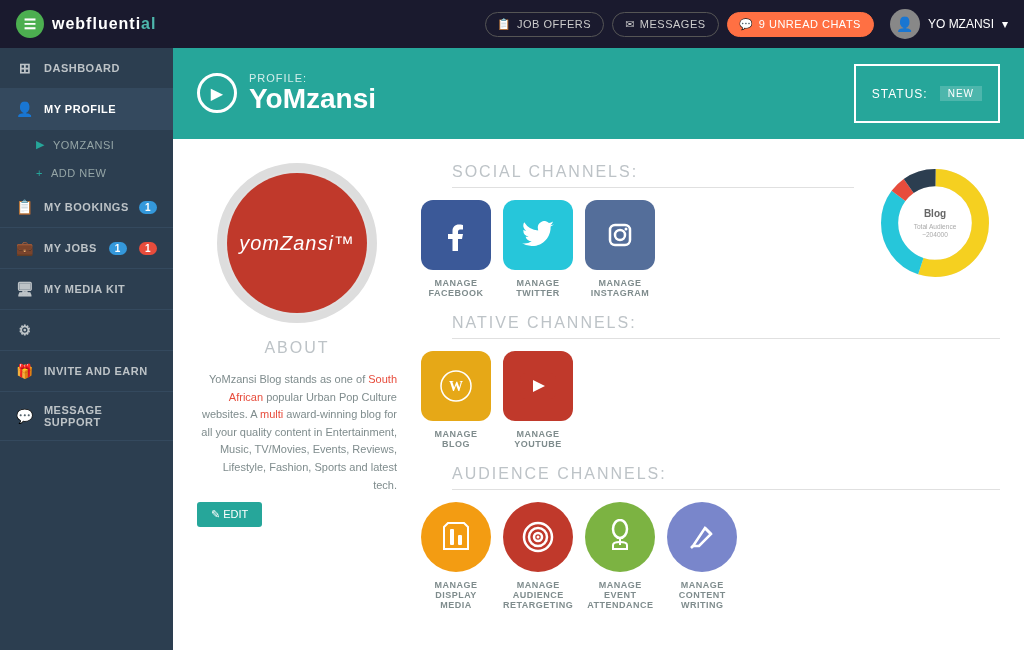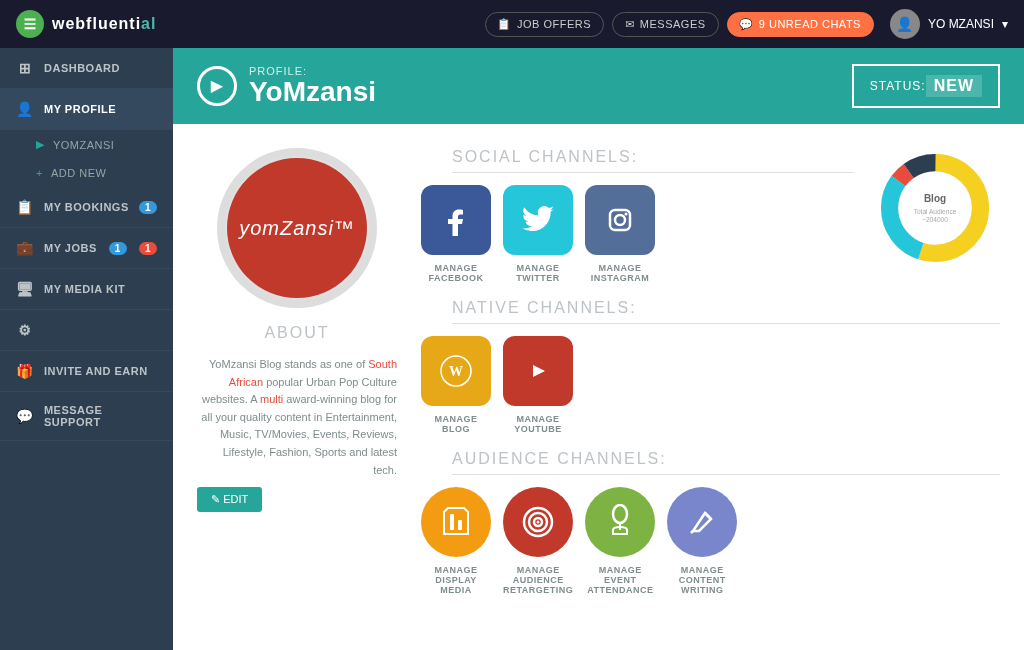--- a/index.html
+++ b/index.html
@@ -143,30 +143,30 @@
     }
     .profile-text .name {
       color: white;
       font-size: 28px;
       font-weight: bold;
       line-height: 1.1;
     }
     .status-badge {
       border: 2px solid white;
       color: white;
-      padding: 9px 16px;
+      padding: 20px 16px;
       font-size: 12px;
       letter-spacing: 1px;
-      display: flex; align-items: center; gap: 0;
+      display: flex; align-items: center; gap: 12px;
     }
     .status-badge .new-label {
       background: #4db6ac;
       padding: 2px 8px;
-      font-size: 16px;
-      font-weight: bold;
+      font-size: 10px;
+      font-weight: normal;
     }
 
     
     .profile-body {
       background: white;
       flex: 1;
       display: flex;
       padding: 24px;
       gap: 24px;
     }

